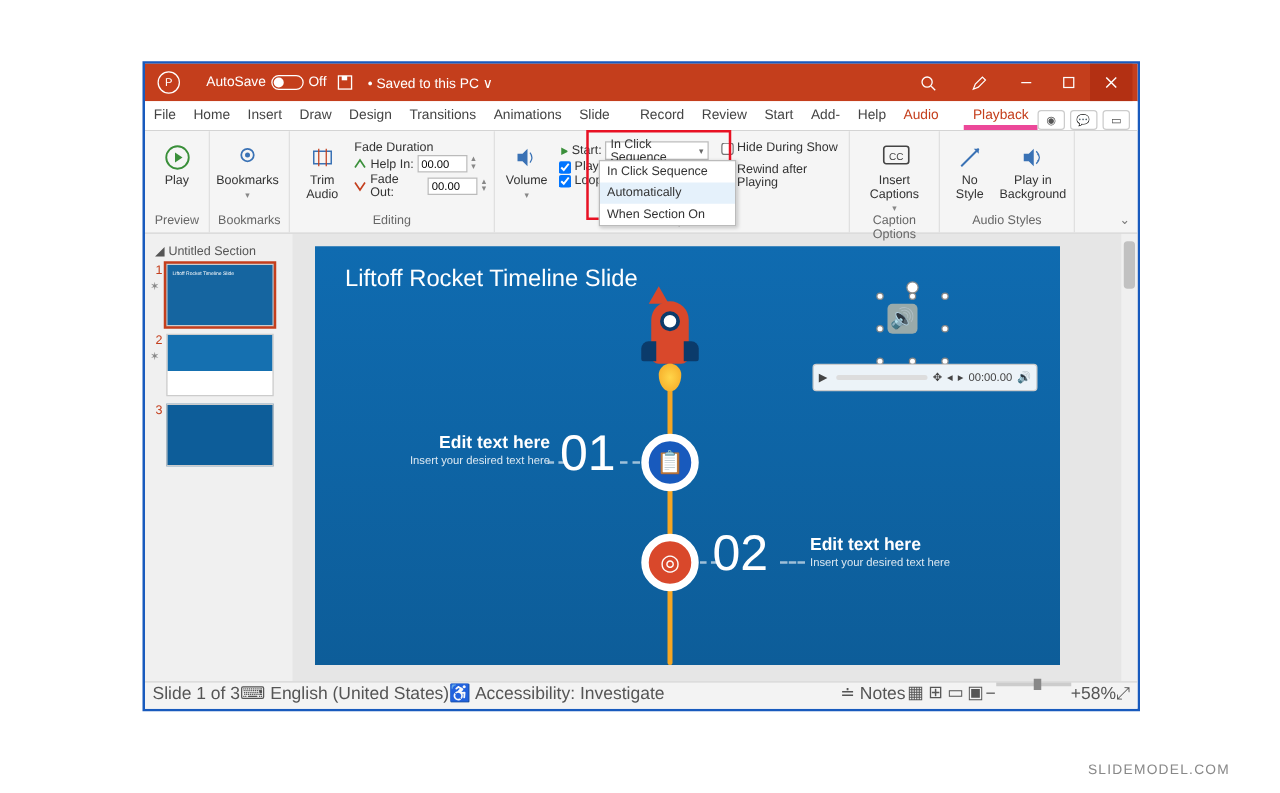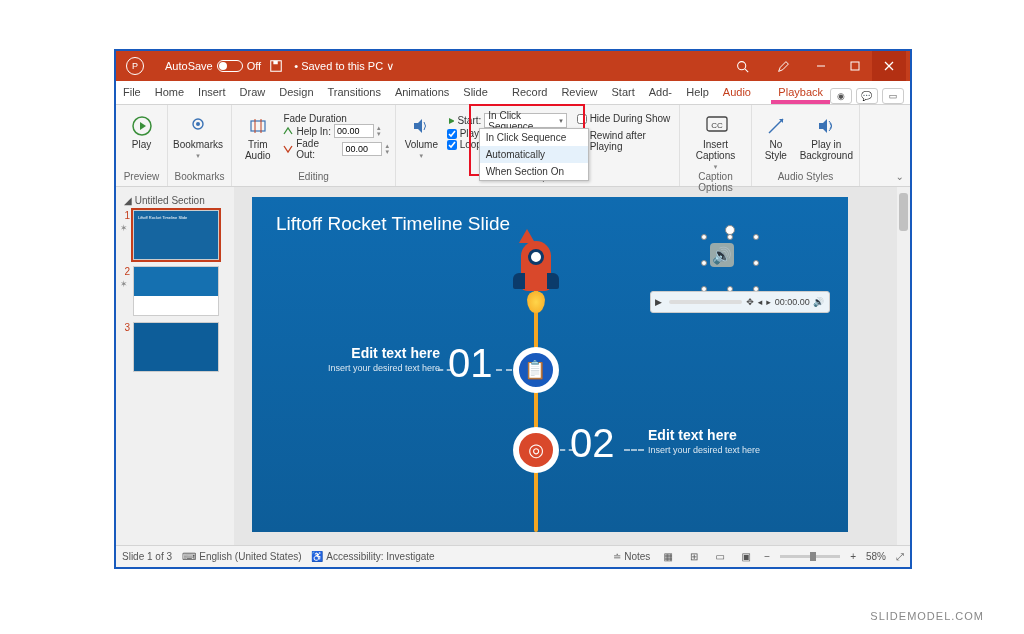--- a/index.html
+++ b/index.html
@@ -97,21 +97,21 @@
 .rot-handle { position:absolute; top:-18px; left:50%; width:10px; height:10px; margin-left:-5px; border:1px solid #888; border-radius:50%; background:#fff;}
 .player { position:absolute; top:94px; left:398px; width:180px; height:22px; background:rgba(255,255,255,.92); border:1px solid #ccc; border-radius:3px; display:flex; align-items:center; gap:4px; padding:0 4px; font-size:9px; color:#444;}
 .player .track{ flex:1; height:4px; background:#ddd; border-radius:2px;}
 .player .pbtn{ width:10px;}
 
 
 .vscroll { position:absolute; right:0; top:0; bottom:0; width:13px; background:#f0f0f0;}
 .vscroll .vthumb { position:absolute; top:6px; left:2px; right:2px; height:38px; background:#c1c1c1; border-radius:3px;}
 
 
-.statusbar { height: 22px; background: #f3f3f3; border-top: 1px solid #d4d4d4; display: flex; align-items: center; font-size: 10px; color: #555; padding: 0 6px; gap: 10px;}
+.statusbar { height: 22px; background: #f3f3f3; border-top: 1px solid #d4d4d4; display: flex; font-size: 14px; color: #555; padding: 0 6px; }
 .statusbar .sep { flex:1; }
 .statusbar .zoom-slider{ width:60px; height:3px; background:#ccc; position:relative;}
 .statusbar .zoom-slider .zthumb{ position:absolute; left:30px; top:-3px; width:6px; height:9px; background:#888;}
 .viewbtn { width:16px; height:14px; display:flex; align-items:center; justify-content:center;}
 
 .watermark { position:absolute; bottom:12px; right:40px; font-size:11px; letter-spacing:1px; color:#888;}
 
 svg { display:block; }
 </style>
 </head>

